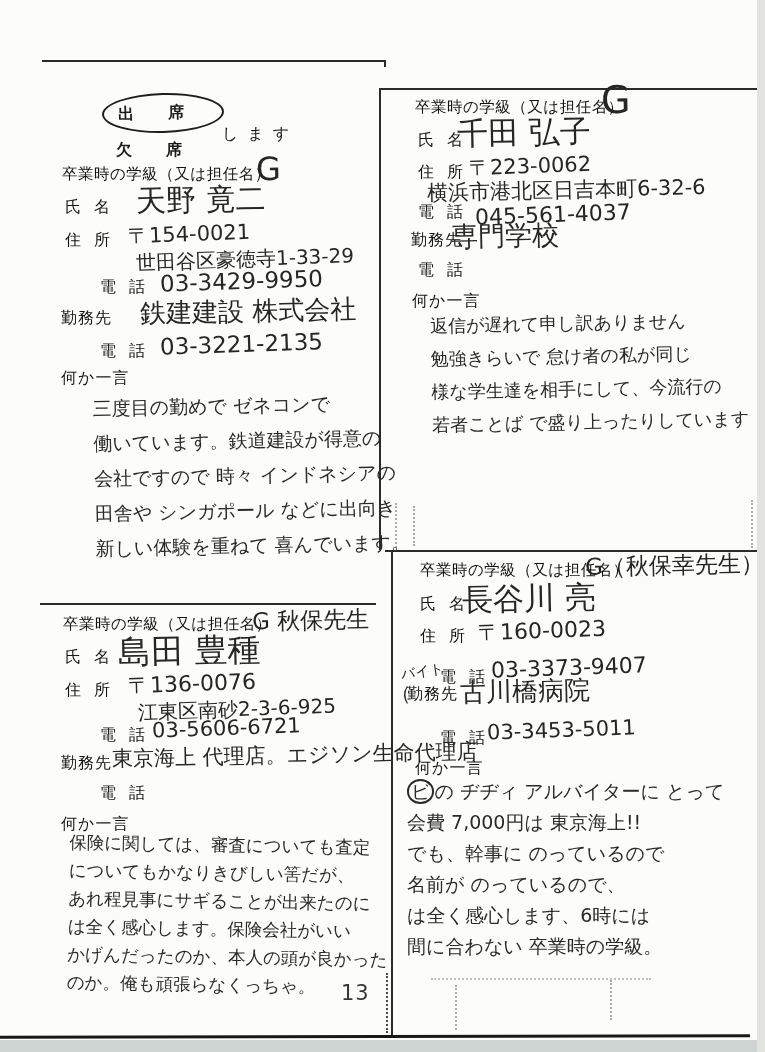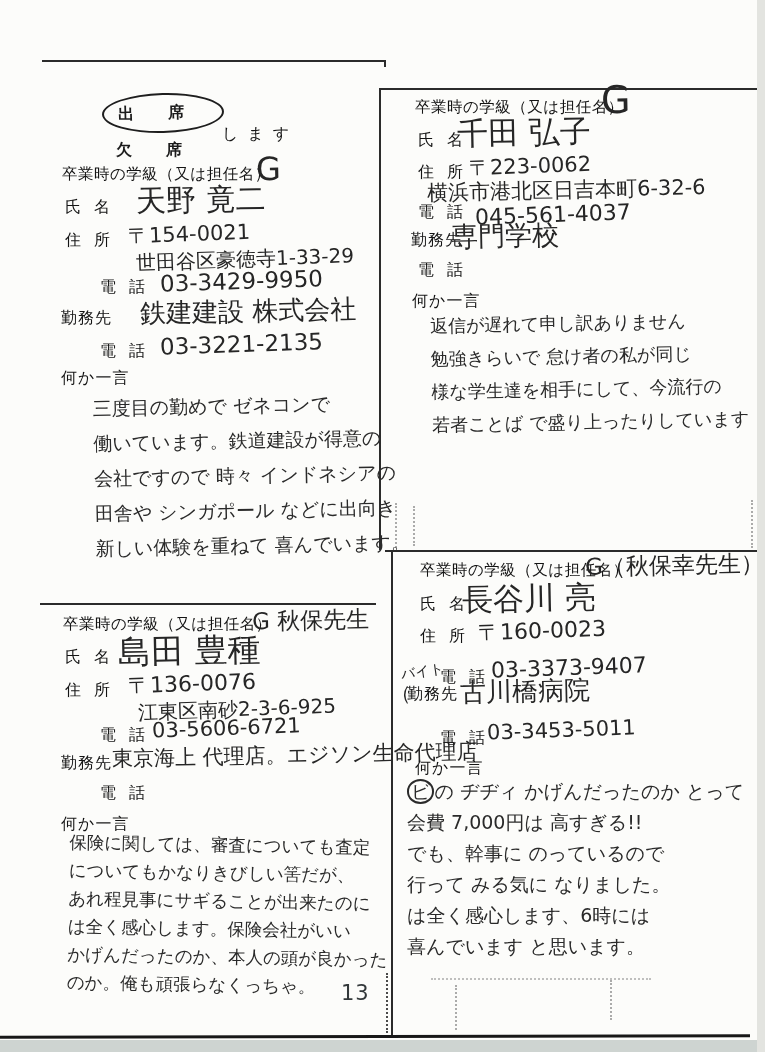--- a/index.html
+++ b/index.html
@@ -174,26 +174,26 @@
     <span class="hw" style="left:10px;top:113px;font-size:14px;transform:rotate(-8deg);">バイト</span>
     <span class="hw" style="left:0px;top:130px;font-size:20px;">（</span>
     <span class="plabel" style="left:16px;top:134px;font-size:16px;">勤務先</span>
     <span class="hw r1" style="left:69px;top:124px;font-size:26px;">古川橋病院</span>
 
     <span class="plabel pair" style="left:49px;top:178px;">電話</span>
     <span class="hw r2" style="left:96px;top:168px;font-size:21px;">03-3453-5011</span>
 
     <span class="plabel" style="left:24px;top:208px;font-size:16px;">何か一言</span>
     <div class="comments" style="left:16px;top:226px;font-size:19px;line-height:31px;">
-      <div><span class="circled">ビ</span><span>の ヂヂィ かげんだったのか とって</span></div>
-      <div>会費 7,000円は 高すぎる!!</div>
+      <div><span class="circled">ビ</span><span>の ヂヂィ アルバイターに とって</span></div>
+      <div>会費 7,000円は 東京海上!!</div>
       <div>でも、幹事に のっているので</div>
-      <div>行って みる気に なりました。</div>
+      <div>名前が のっているので、</div>
       <div>は全く感心します、6時には</div>
-      <div>喜んでいます と思います。</div>
+      <div>間に合わない 卒業時の学級。</div>
     </div>
 
     <div class="dotline-h faint" style="left:40px;top:428px;width:220px;"></div>
     <div class="dotline-v faint" style="left:64px;top:435px;height:45px;"></div>
     <div class="dotline-v faint" style="left:219px;top:430px;height:40px;"></div>
   </div>
 
   <span class="pagenum" style="left:341px;top:981px;">13</span>
   <div class="dotline-v" style="left:386px;top:973px;height:60px;"></div>
   <div class="bottom-rule"></div>

